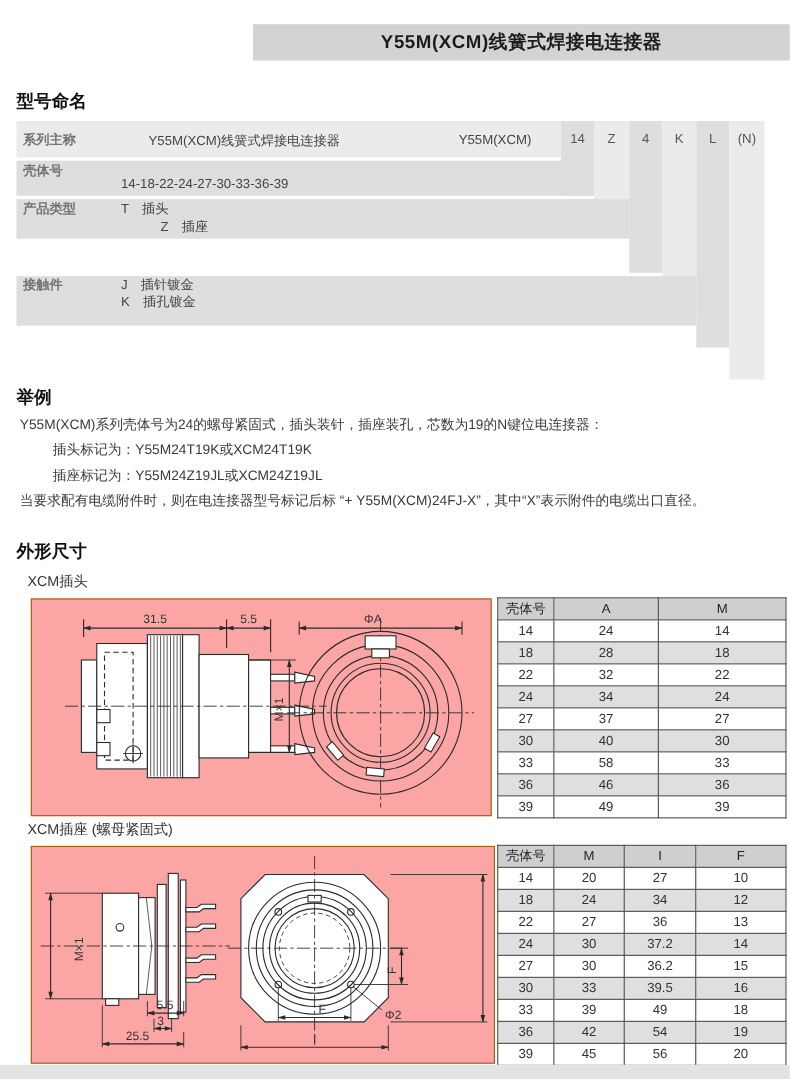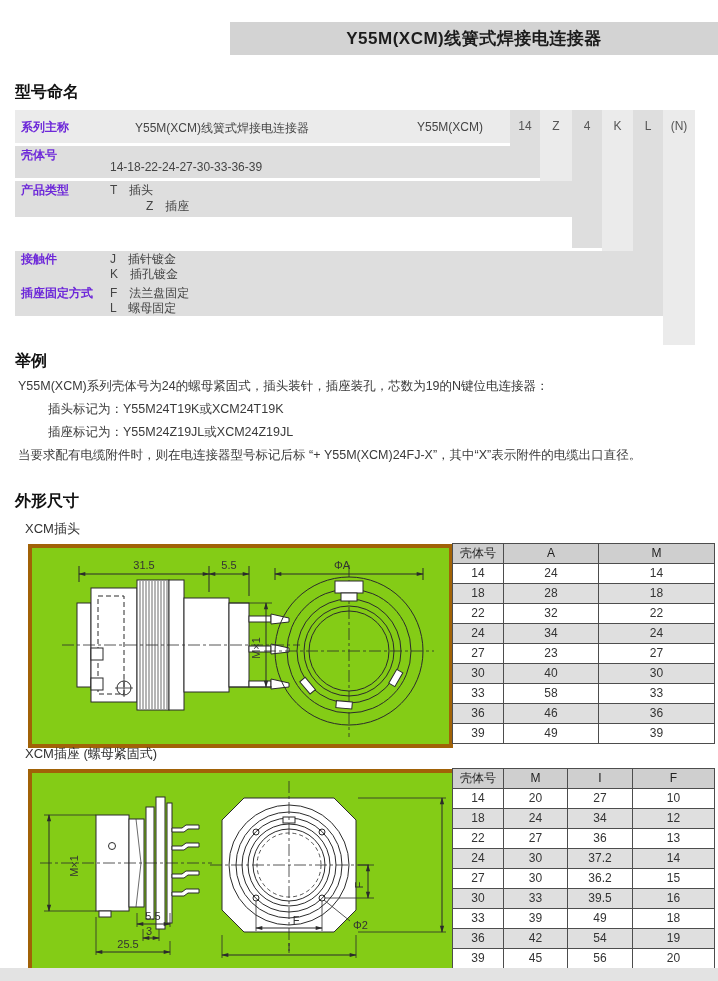--- a/index.html
+++ b/index.html
@@ -13,31 +13,31 @@
   .title-bar{
     left:230px;top:22px;width:488px;height:33px;
     background:#d3d3d3;display:flex;align-items:center;justify-content:center;
     font-size:17px;font-weight:600;color:#1c1c1c;letter-spacing:.5px;
   }
   .sec-heading{font-size:16px;font-weight:bold;color:#111;}
   
   .naming{left:15px;top:110px;width:680px;height:235px;}
   .nrow{position:absolute;left:0;background:#dedede;}
   .nrow.light{background:#ebebeb;}
-  .nrow .lbl{position:absolute;left:6px;font-size:12px;font-weight:bold;color:#6d28d9;white-space:nowrap;}
+  .nrow .lbl{position:absolute;left:6px;font-size:12px;font-weight:bold;color:#737373;white-space:nowrap;}
   .nrow .cnt{position:absolute;font-size:12px;color:#444;white-space:nowrap;}
   .strip{position:absolute;top:0;}
   .strip.dark{background:#dedede;}
   .strip.light{background:#ebebeb;}
   .code{position:absolute;top:9px;width:100%;text-align:center;font-size:12px;color:#555;}
   
   .example-text{left:18px;top:375px;width:694px;font-size:12.5px;line-height:23px;color:#3a3a3a;}
   .example-text .indent{padding-left:30px;}
   
-  .draw-box{border:4px solid #a16207;background:#84cc16;}
+  .draw-box{border:1px solid #a16207;background:#fca5a5;}
   .sub-label{font-size:13px;color:#333;}
   svg text{font-family:"Liberation Sans","DejaVu Sans",sans-serif;font-size:11px;fill:#333;}
   
   table.dimtbl{border-collapse:collapse;table-layout:fixed;width:262px;font-size:12px;color:#333;}
   table.dimtbl th,table.dimtbl td{
     border:1px solid #4d4d4d;height:19px;padding:0;text-align:center;
     font-weight:normal;line-height:19px;overflow:hidden;
   }
   table.dimtbl thead th{background:#cfcfcf;color:#222;}
   table.dimtbl tbody tr:nth-child(even) td{background:#dfdfdf;}
@@ -91,25 +91,20 @@
     <span class="cnt" style="left:98px;top:17px;margin-left:33px;">Z　插座</span>
   </div>
 
 
   <div class="nrow" style="top:141px;height:45px;width:618px;">
     <span class="lbl" style="top:0;">接触件</span>
     <span class="cnt" style="left:95px;top:0;">J　插针镀金</span>
     <span class="cnt" style="left:95px;top:15px;">K　插孔镀金</span>
   </div>
 
-  <div class="nrow" style="top:175px;height:31px;width:648px;">
-    <span class="lbl" style="top:0;">插座固定方式</span>
-    <span class="cnt" style="left:95px;top:0;">F　法兰盘固定</span>
-    <span class="cnt" style="left:95px;top:15px;">L　螺母固定</span>
-  </div>
 
 </div>
 
 <div class="abs sec-heading" style="left:15px;top:351px;">举例</div>
 <div class="abs example-text">
   <div>Y55M(XCM)系列壳体号为24的螺母紧固式，插头装针，插座装孔，芯数为19的N键位电连接器：</div>
   <div class="indent">插头标记为：Y55M24T19K或XCM24T19K</div>
   <div class="indent">插座标记为：Y55M24Z19JL或XCM24Z19JL</div>
   <div>当要求配有电缆附件时，则在电连接器型号标记后标 “+ Y55M(XCM)24FJ-X”，其中“X”表示附件的电缆出口直径。</div>
 </div>
@@ -217,21 +212,21 @@
         <td>32</td>
         <td>22</td>
       </tr>
       <tr>
         <td>24</td>
         <td>34</td>
         <td>24</td>
       </tr>
       <tr>
         <td>27</td>
-        <td>23</td>
+        <td>37</td>
         <td>27</td>
       </tr>
       <tr>
         <td>30</td>
         <td>40</td>
         <td>30</td>
       </tr>
       <tr>
         <td>33</td>
         <td>58</td>

